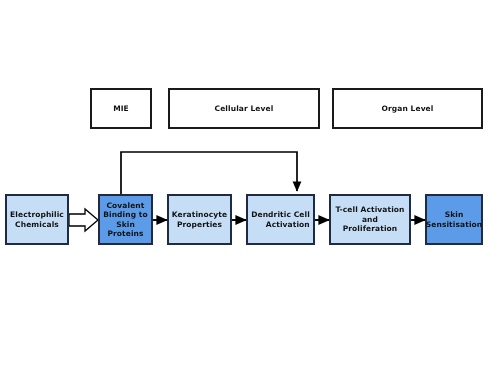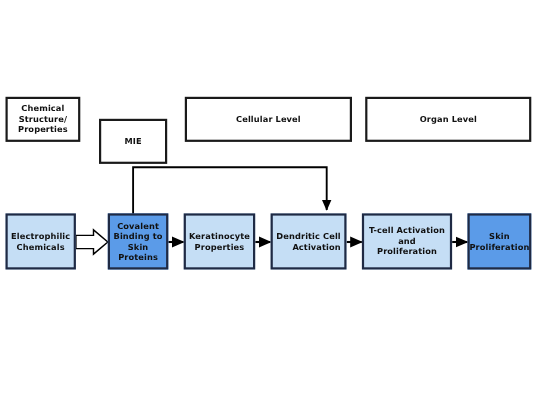--- a/index.html
+++ b/index.html
@@ -53,27 +53,22 @@
     width: 500px;
     height: 375px;
     pointer-events: none;
   }
 </style>
 </head>
 <body>
 
 <div id="canvas">
 
-  <div class="box tier-box" style="left:5px; top:88px; width:68px; height:41px;">
-    <span class="box-label">Chemical
-Structure/
-Properties</span>
-  </div>
 
-  <div class="box tier-box" style="left:90px; top:88px; width:62px; height:41px;margin-top:20px;">
+  <div class="box tier-box" style="left:90px; top:88px; width:62px; height:41px;">
     <span class="box-label">MIE</span>
   </div>
 
   <div class="box tier-box" style="left:168px; top:88px; width:152px; height:41px;">
     <span class="box-label">Cellular Level</span>
   </div>
 
   <div class="box tier-box" style="left:332px; top:88px; width:151px; height:41px;text-align:center;">
     <span class="box-label">Organ Level</span>
   </div>
@@ -121,16 +116,16 @@
 Activation</span>
   </div>
 
   <div class="box stage-box fill-light" style="left:329px; top:194px; width:82px; height:51px;">
     <span class="box-label">T-cell Activation
 and Proliferation</span>
   </div>
 
   <div class="box stage-box fill-strong" style="left:425px; top:194px; width:58px; height:51px;">
     <span class="box-label">Skin
-Proliferation</span>
+Sensitisation</span>
   </div>
 
 </div>
 
 </body></html>

